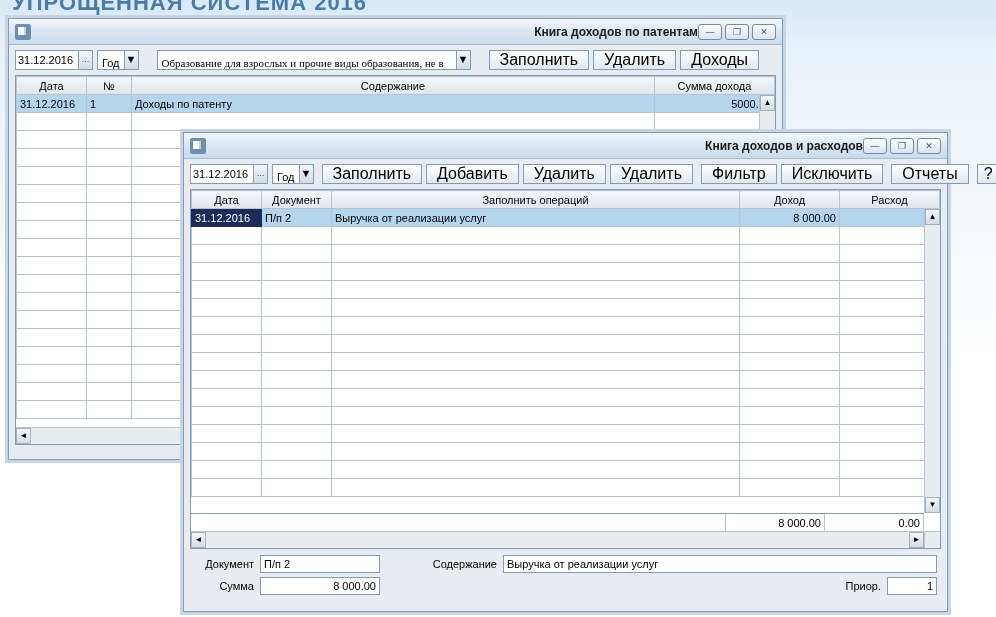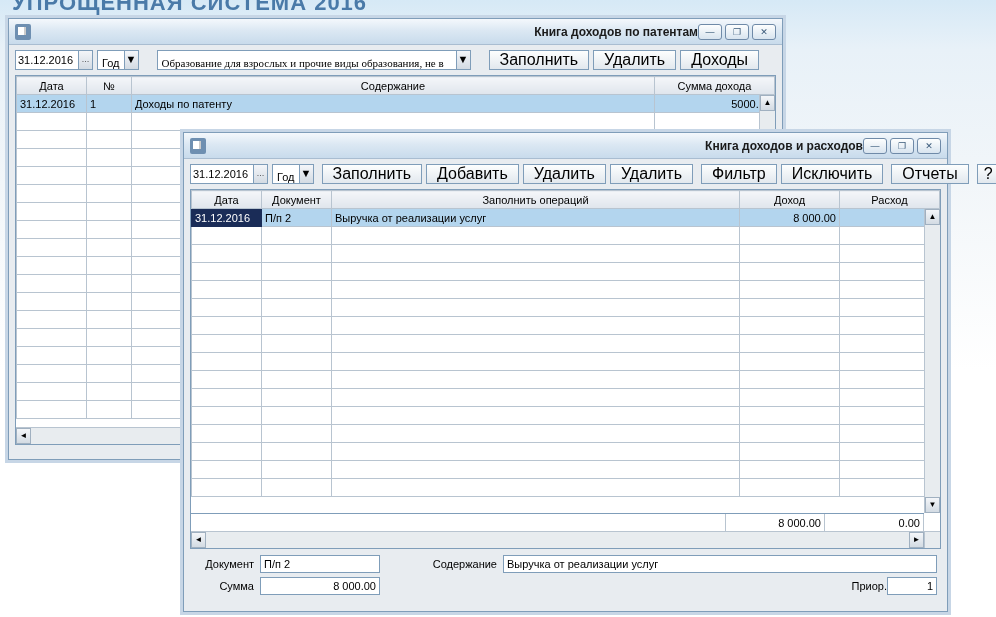--- a/index.html
+++ b/index.html
@@ -238,20 +238,21 @@
   background: #fff;
   height: 18px;
   padding: 0 3px;
   line-height: 16px;
   overflow: hidden;
 }
 .prior-container {
   display: flex;
   justify-content: flex-end;
   align-items: center;
+  gap: 6px;
 }
 .prior-container .field { width: 50px; text-align: right; }
 </style>
 </head>
 <body>
 
 <div class="bg-title">УПРОЩЕННАЯ СИСТЕМА 2016</div>
 
 <div class="window win1">
   <div class="titlebar">

